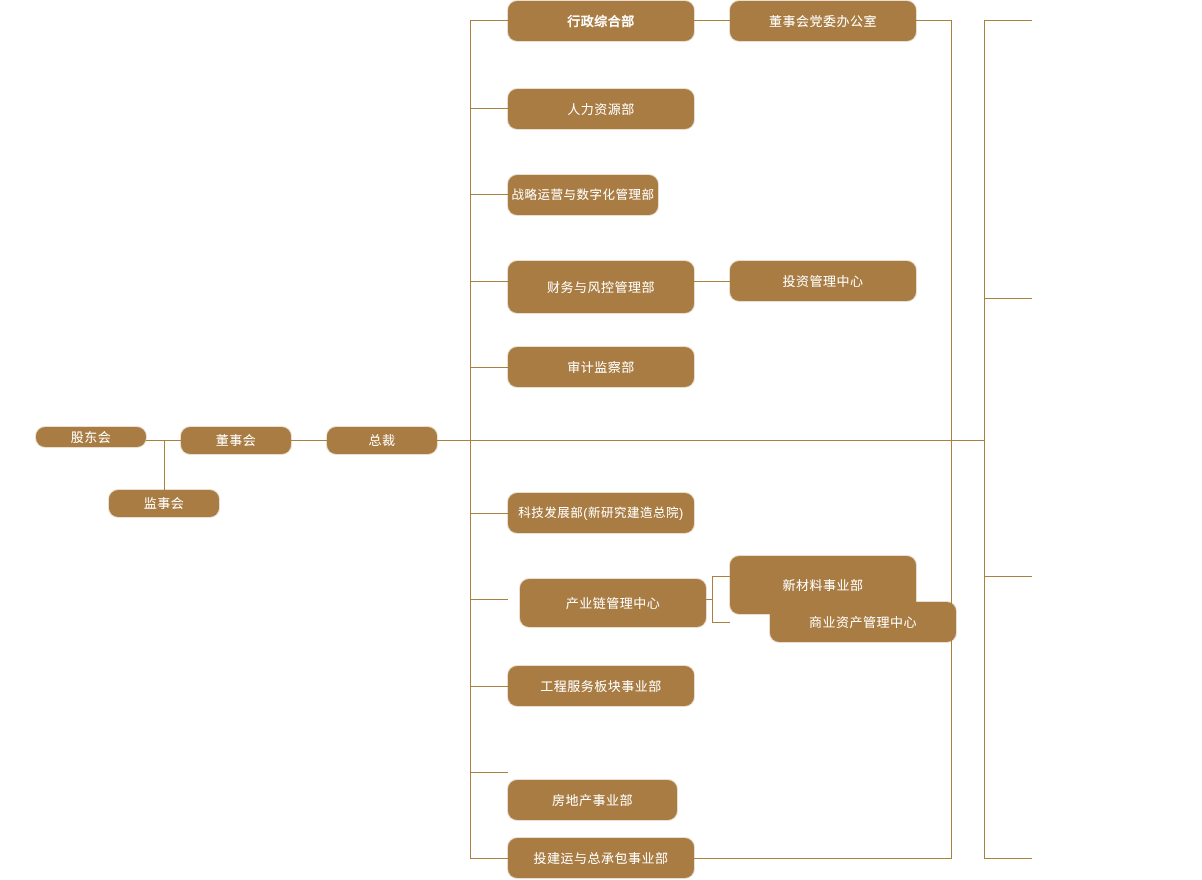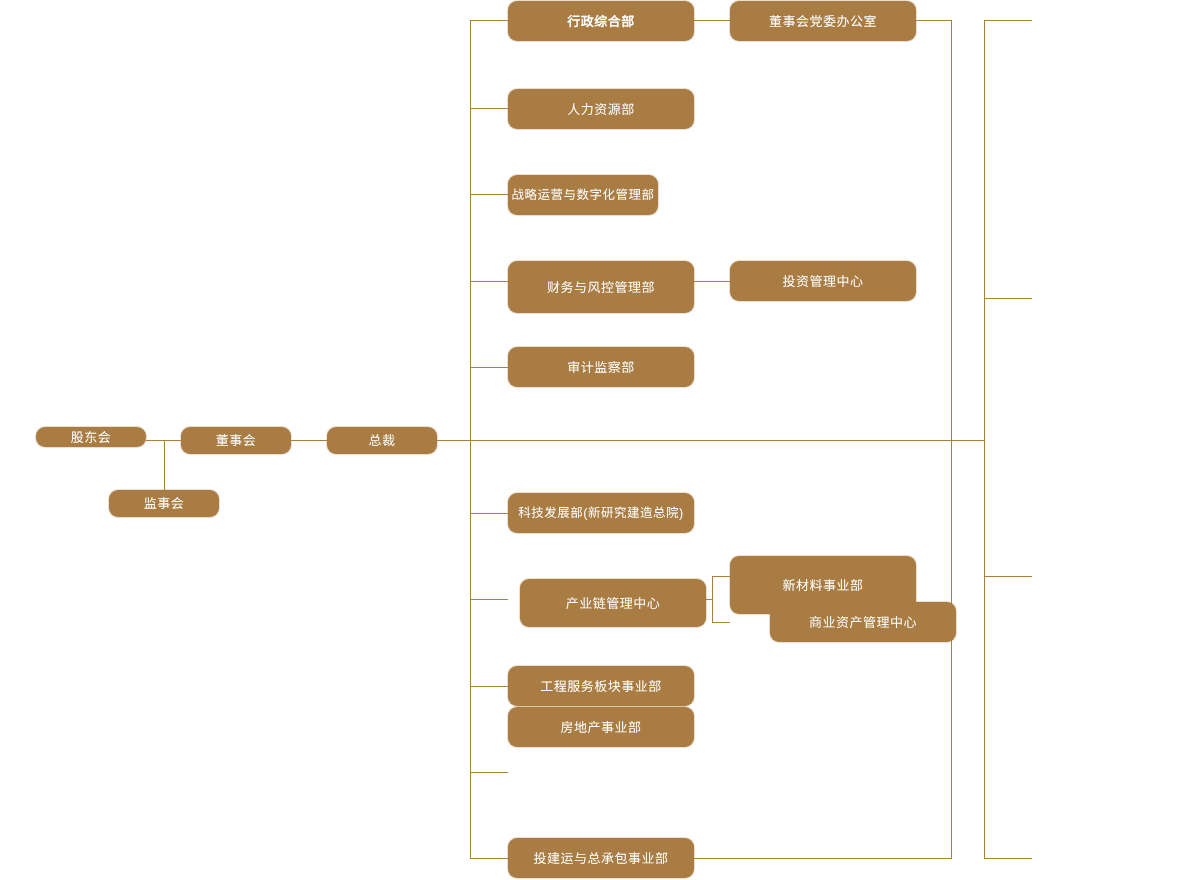--- a/index.html
+++ b/index.html
@@ -107,21 +107,21 @@
   <div class="node lvl1" style="left:508px;top:261px;width:186px;height:52px;">财务与风控管理部</div>
 
   <div class="node lvl1" style="left:508px;top:347px;width:186px;height:40px;">审计监察部</div>
 
   <div class="node lvl1 small" style="left:508px;top:493px;width:186px;height:40px;">科技发展部(新研究建造总院)</div>
 
   <div class="node lvl1" style="left:520px;top:579px;width:186px;height:48px;">产业链管理中心</div>
 
   <div class="node lvl1" style="left:508px;top:666px;width:186px;height:40px;">工程服务板块事业部</div>
 
-  <div class="node lvl1" style="left:508px;top:707px;width:186px;height:40px;">房地产事业部</div>
+  <div class="node lvl1" style="left:508px;top:780px;width:169px;height:40px;">房地产事业部</div>
 
   <div class="node lvl1" style="left:508px;top:838px;width:186px;height:40px;">投建运与总承包事业部</div>
 
   <div class="node lvl2" style="left:730px;top:1px;width:186px;height:40px;">董事会党委办公室</div>
 
   <div class="node lvl2" style="left:730px;top:261px;width:186px;height:40px;">投资管理中心</div>
 
   <div class="node lvl2" style="left:730px;top:556px;width:186px;height:58px;">新材料事业部</div>
 
   <div class="node lvl2" style="left:730px;top:602px;width:186px;height:40px;margin-left:40px;">商业资产管理中心</div>

